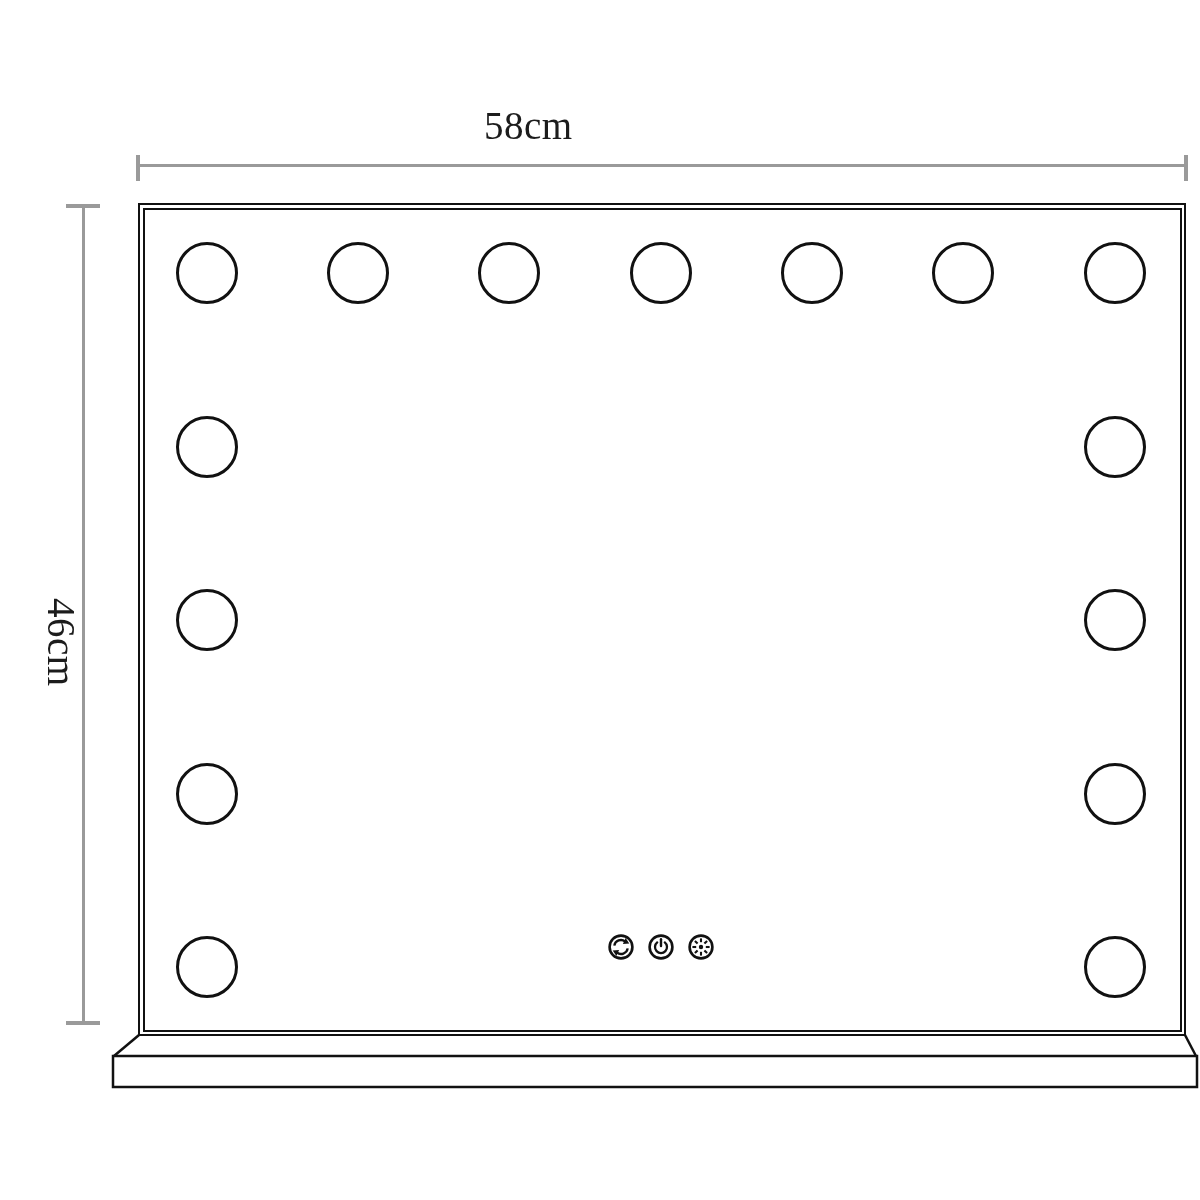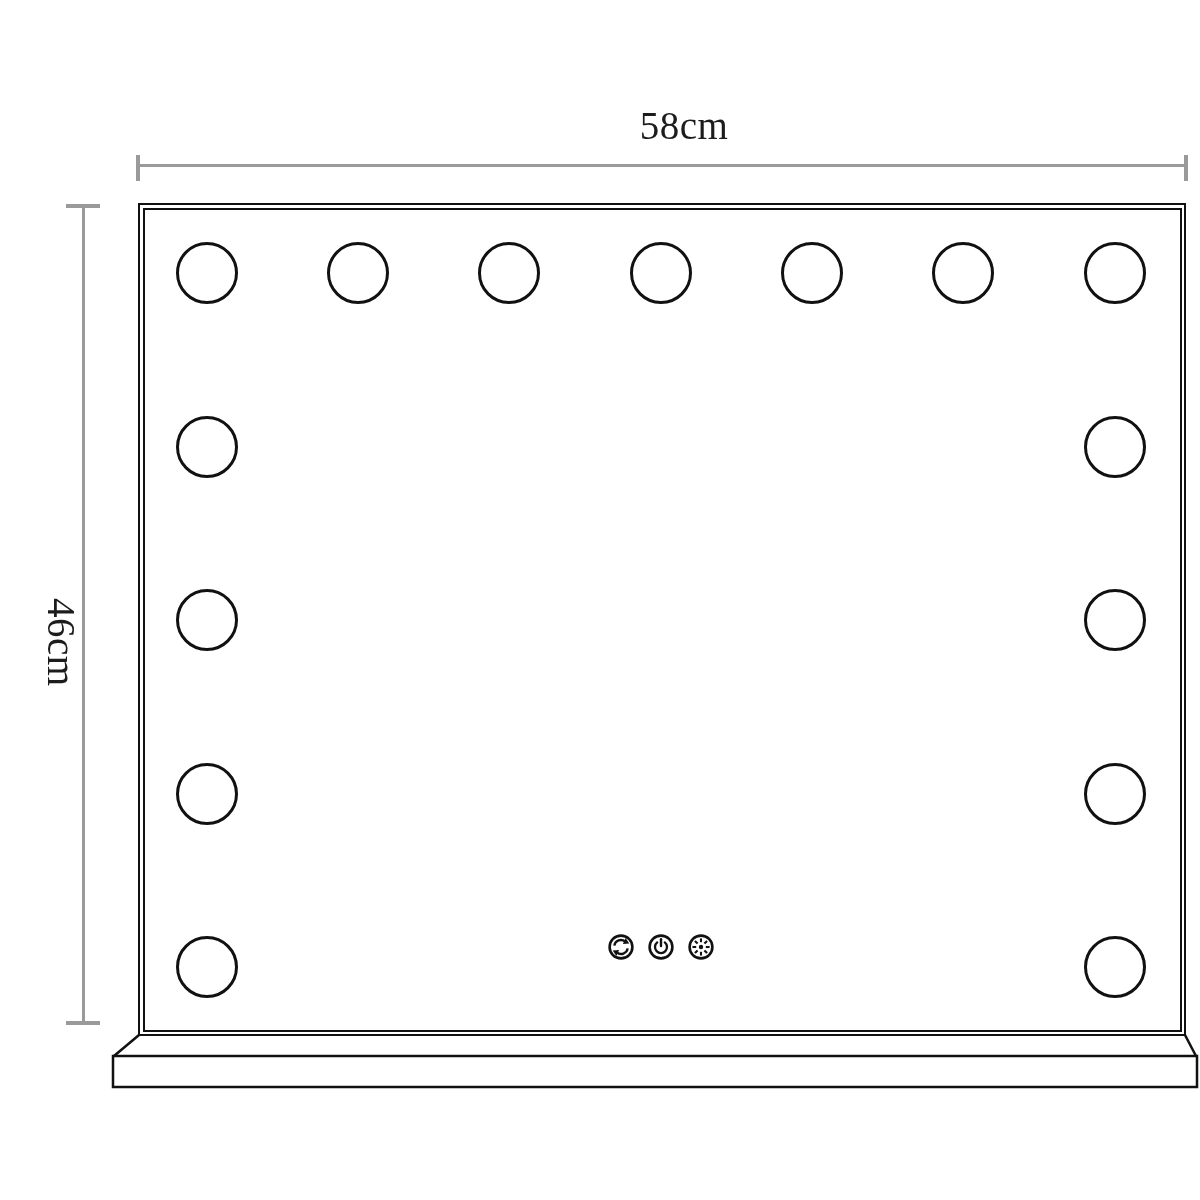--- a/index.html
+++ b/index.html
@@ -6,21 +6,21 @@
   .canvas{
     position:relative;width:1200px;height:1200px;background:#ffffff;overflow:hidden;
     font-family:"Liberation Serif", serif;color:#1c1c1c;
   }
   
   .dim-line-h{position:absolute;left:138px;top:164px;width:1049px;height:3px;background:#9a9a9a;}
   .dim-line-v{position:absolute;left:82px;top:206px;width:3px;height:819px;background:#9a9a9a;}
   .tick-v{position:absolute;top:155px;width:4px;height:26px;background:#9a9a9a;}
   .tick-h{position:absolute;left:66px;width:34px;height:4px;background:#9a9a9a;}
   .dim-label{position:absolute;font-size:39px;letter-spacing:0.5px;color:#1c1c1c;}
-  .dim-width{left:484px;top:103px;width:400px;text-align:center;}
+  .dim-width{left:484px;top:103px;width:400px;text-align:left;}
   .dim-height{left:39px;top:598px;writing-mode:vertical-rl;}
   
   .mirror-frame{position:absolute;left:138px;top:203px;width:1048px;height:833px;
     border:2.5px solid #111;box-sizing:border-box;background:#fff;}
   .mirror-inner{position:absolute;left:2.5px;top:2.5px;right:2.5px;bottom:2.5px;
     border:2.5px solid #111;}
   
   .bulb{position:absolute;width:62px;height:62px;border:3px solid #111;border-radius:50%;
     box-sizing:border-box;background:#fff;}
   

